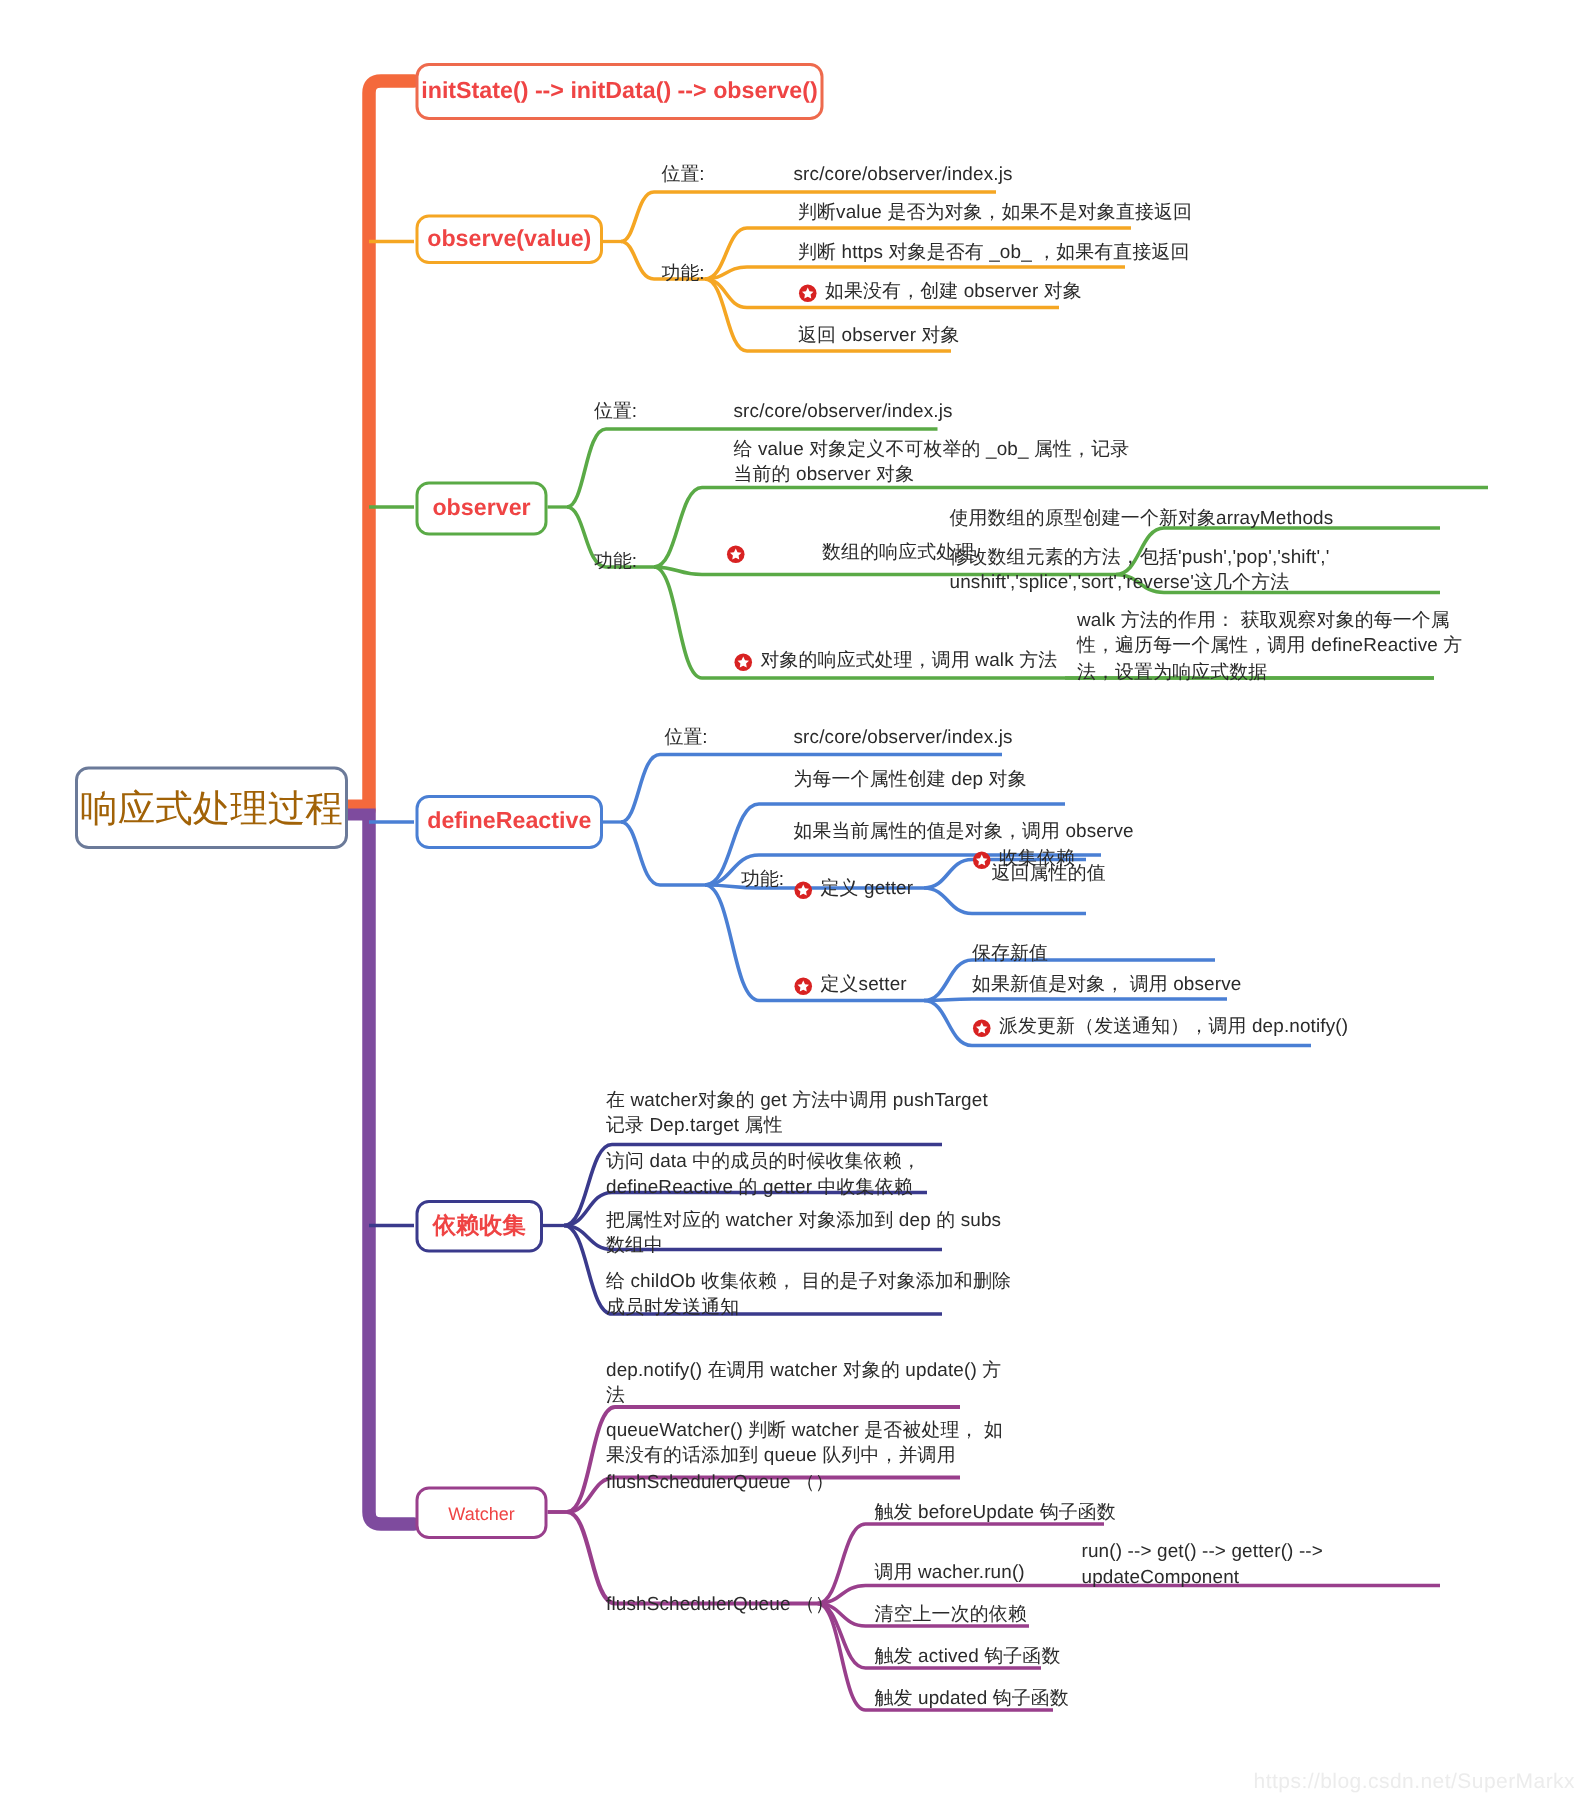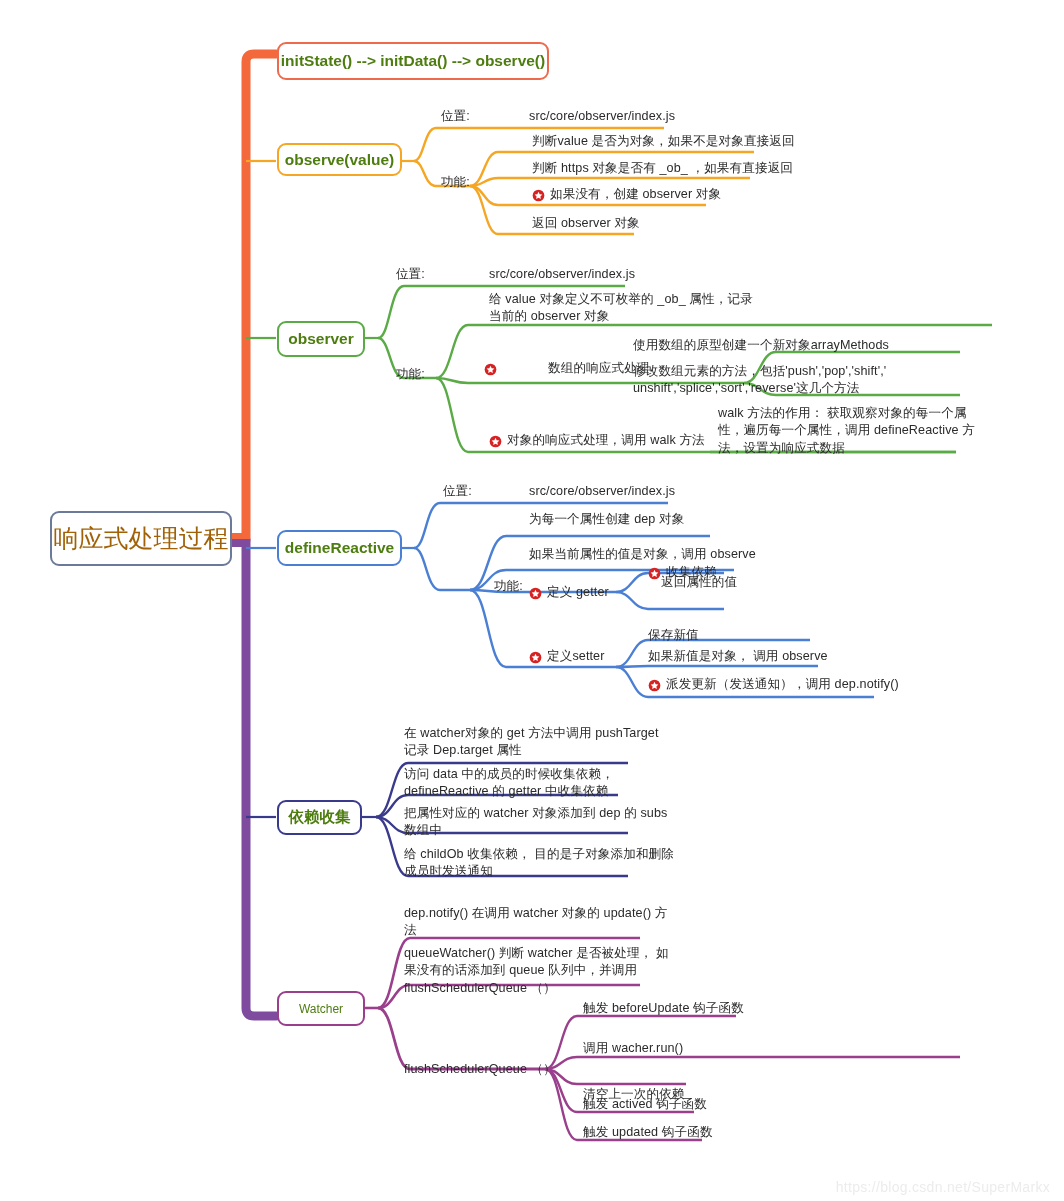--- a/index.html
+++ b/index.html
@@ -37,21 +37,21 @@
     color: #a16207;
     font-size: 25px;
     font-weight: 400;
     padding: 0 18px;
   }
   .node-l1 {
     border-width: 2px;
     border-style: solid;
     font-size: 15.5px;
     font-weight: bold;
-    color: #4d7c0f;
+    color: #ef4444;
     padding: 0 14px;
   }
   .leaf {
     position: absolute;
     font-size: 12.6px;
     color: #2a2a2a;
     line-height: 1.38;
     letter-spacing: 0.1px;
   }
   .label-col {
@@ -294,18 +294,20 @@
 
   <div class="leaf" style="left:404px; top:905px; white-space:pre-line;">dep.notify() 在调用 watcher 对象的 update() 方
 法</div>
   <div class="leaf" style="left:404px; top:945px; white-space:pre-line;">queueWatcher() 判断 watcher 是否被处理， 如
 果没有的话添加到 queue 队列中，并调用
 flushSchedulerQueue （）</div>
   <div class="leaf" style="left:404px; top:1061px;">flushSchedulerQueue （）</div>
 
   <div class="leaf" style="left:583px; top:1000px;">触发 beforeUpdate 钩子函数</div>
   <div class="leaf" style="left:583px; top:1040px;">调用 wacher.run()</div>
-  <div class="leaf" style="left:583px; top:1068px;margin-top:18px;">清空上一次的依赖</div>
+  <div class="leaf" style="left:721px; top:1026px; white-space:pre-line;">run() --&gt; get() --&gt; getter() --&gt;
+updateComponent</div>
+  <div class="leaf" style="left:583px; top:1068px;">清空上一次的依赖</div>
   <div class="leaf" style="left:583px; top:1096px;">触发 actived 钩子函数</div>
   <div class="leaf" style="left:583px; top:1124px;">触发 updated 钩子函数</div>
 
   <div id="watermark">https://blog.csdn.net/SuperMarkx</div>
 </div>
 
 </body></html>

